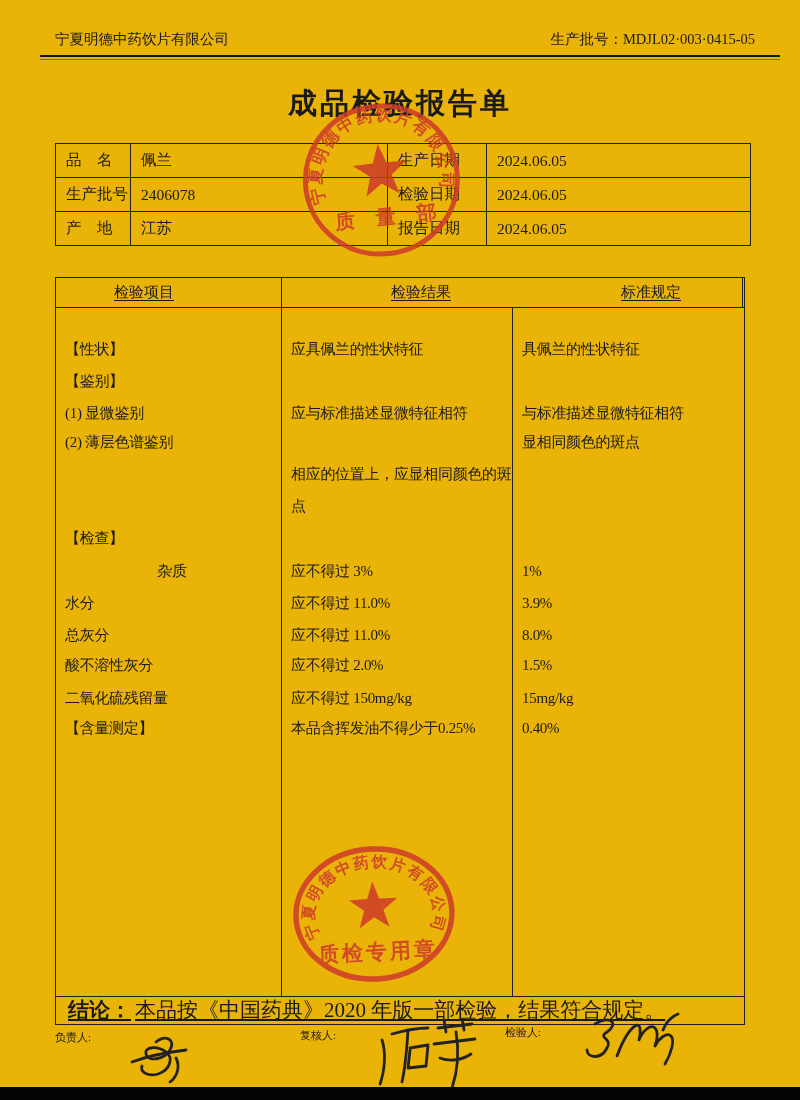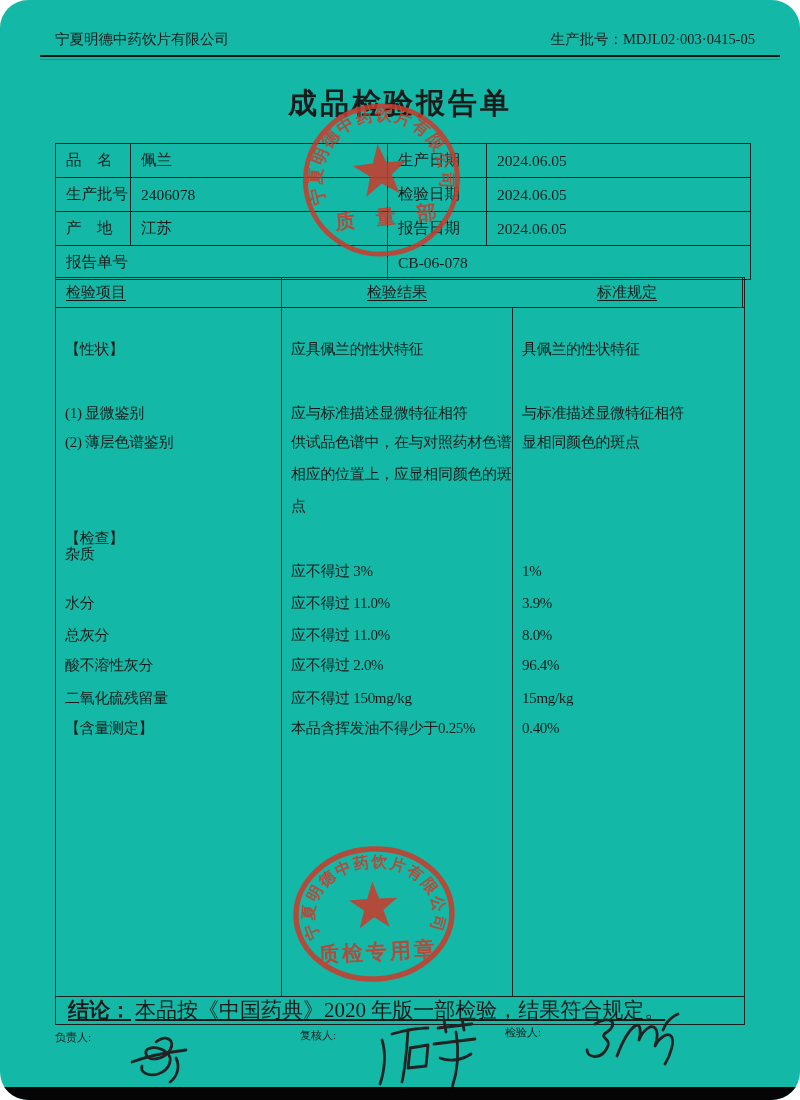--- a/index.html
+++ b/index.html
@@ -1,17 +1,17 @@
 <!DOCTYPE html>
 <html><head>
 <meta charset="utf-8">
 <style>
   html,body{margin:0;padding:0;background:#ffffff;}
-  .page{position:relative;width:800px;height:1100px;background:#14b8a6;overflow:hidden;
-        font-family:"Liberation Serif","DejaVu Serif",serif;color:#1a1a1a;border-radius:28px;}
+  .page{position:relative;width:800px;height:1100px;background:#eab308;overflow:hidden;
+        font-family:"Liberation Serif","DejaVu Serif",serif;color:#1a1a1a;}
 
   
   .doc-header{position:absolute;top:30px;left:55px;width:700px;display:flex;
               justify-content:space-between;font-size:14.5px;}
   .header-rule{position:absolute;top:55px;left:40px;width:740px;height:2px;
                border-top:2.5px solid #161616;border-bottom:1px solid #6a6a6a;}
 
   .doc-title{position:absolute;top:84px;left:0;width:100%;text-align:center;
              font-size:29px;font-weight:bold;letter-spacing:3px;}
 
@@ -24,21 +24,21 @@
 
   
   .main-table{position:absolute;left:55px;top:277px;width:690px;height:748px;
               border:1.5px solid #1f1f1f;box-sizing:border-box;font-size:15px;}
   .mt-header{display:flex;height:30px;border-bottom:1px solid #1f1f1f;box-sizing:border-box;}
   .mt-c1{width:226px;box-sizing:border-box;border-right:1px solid #1f1f1f;}
   .mt-c2{width:231px;box-sizing:border-box;border-right:1px solid #1f1f1f;}
   .mt-c3{width:230px;box-sizing:border-box;}
   .mt-h{display:flex;align-items:center;justify-content:center;}
   .mt-h.first{justify-content:flex-start;padding-left:10px;}
-  .mt-h span{text-decoration:underline;text-underline-offset:3px;}
+  .mt-h span{text-decoration:underline;text-underline-offset:3px;margin-left:48px;}
   .mt-body{position:absolute;top:30px;left:0;right:0;bottom:28px;display:flex;}
   .mt-cell{position:relative;height:100%;}
   .tline{position:absolute;left:9px;right:2px;white-space:nowrap;letter-spacing:-0.3px;
          line-height:20px;}
   .mt-conclusion{position:absolute;left:0;right:0;bottom:0;height:28px;line-height:27px;
                  border-top:1px solid #1f1f1f;padding-left:12px;font-size:21px;
                  box-sizing:border-box;white-space:nowrap;text-decoration:underline;}
   .mt-conclusion b{margin-right:4px;}
 
   
@@ -84,73 +84,69 @@
       <td>2406078</td>
       <td>检验日期</td>
       <td>2024.06.05</td>
     </tr>
     <tr>
       <td>产　地</td>
       <td>江苏</td>
       <td>报告日期</td>
       <td>2024.06.05</td>
     </tr>
-    <tr>
-      <td colspan="2">报告单号</td>
-      <td colspan="2">CB-06-078</td>
-    </tr>
   </tbody>
     </table>
 
   <div class="main-table">
     <div class="mt-header">
       <div class="mt-h mt-c1 first">
           <span>检验项目</span>
         </div>
       <div class="mt-h mt-c3">
           <span>检验结果</span>
         </div>
       <div class="mt-h mt-c2">
           <span>标准规定</span>
         </div>
     </div>
     <div class="mt-body">
       <div class="mt-cell mt-c1">
           <div class="tline" style="top: 31px;">【性状】</div>
+          <div class="tline" style="top: 63px;">【鉴别】</div>
           <div class="tline" style="top: 95px;">(1) 显微鉴别</div>
           <div class="tline" style="top: 124px;">(2) 薄层色谱鉴别</div>
           <div class="tline" style="top: 220px;">【检查】</div>
-          <div class="tline" style="top: 236px;">杂质</div>
+          <div class="tline" style="top: 253px; text-align: center;">杂质</div>
           <div class="tline" style="top: 285px;">水分</div>
           <div class="tline" style="top: 317px;">总灰分</div>
           <div class="tline" style="top: 347px;">酸不溶性灰分</div>
           <div class="tline" style="top: 380px;">二氧化硫残留量</div>
           <div class="tline" style="top: 410px;">【含量测定】</div>
         </div>
       <div class="mt-cell mt-c2">
           <div class="tline" style="top: 31px;">应具佩兰的性状特征</div>
           <div class="tline" style="top: 95px;">应与标准描述显微特征相符</div>
-          <div class="tline" style="top: 124px;">供试品色谱中，在与对照药材色谱</div>
           <div class="tline" style="top: 156px;">相应的位置上，应显相同颜色的斑</div>
           <div class="tline" style="top: 188px;">点</div>
           <div class="tline" style="top: 253px;">应不得过 3%</div>
           <div class="tline" style="top: 285px;">应不得过 11.0%</div>
           <div class="tline" style="top: 317px;">应不得过 11.0%</div>
           <div class="tline" style="top: 347px;">应不得过 2.0%</div>
           <div class="tline" style="top: 380px;">应不得过 150mg/kg</div>
           <div class="tline" style="top: 410px;">本品含挥发油不得少于0.25%</div>
         </div>
       <div class="mt-cell mt-c3">
           <div class="tline" style="top: 31px;">具佩兰的性状特征</div>
           <div class="tline" style="top: 95px;">与标准描述显微特征相符</div>
           <div class="tline" style="top: 124px;">显相同颜色的斑点</div>
           <div class="tline" style="top: 253px;">1%</div>
           <div class="tline" style="top: 285px;">3.9%</div>
           <div class="tline" style="top: 317px;">8.0%</div>
-          <div class="tline" style="top: 347px;">96.4%</div>
+          <div class="tline" style="top: 347px;">1.5%</div>
           <div class="tline" style="top: 380px;">15mg/kg</div>
           <div class="tline" style="top: 410px;">0.40%</div>
         </div>
     </div>
     <div class="mt-conclusion">
       <b>结论：</b><span>本品按《中国药典》2020 年版一部检验，结果符合规定。</span>
     </div>
   </div>
 
   <div class="sig-label" style="left:55px;top:1030px">负责人:</div>

